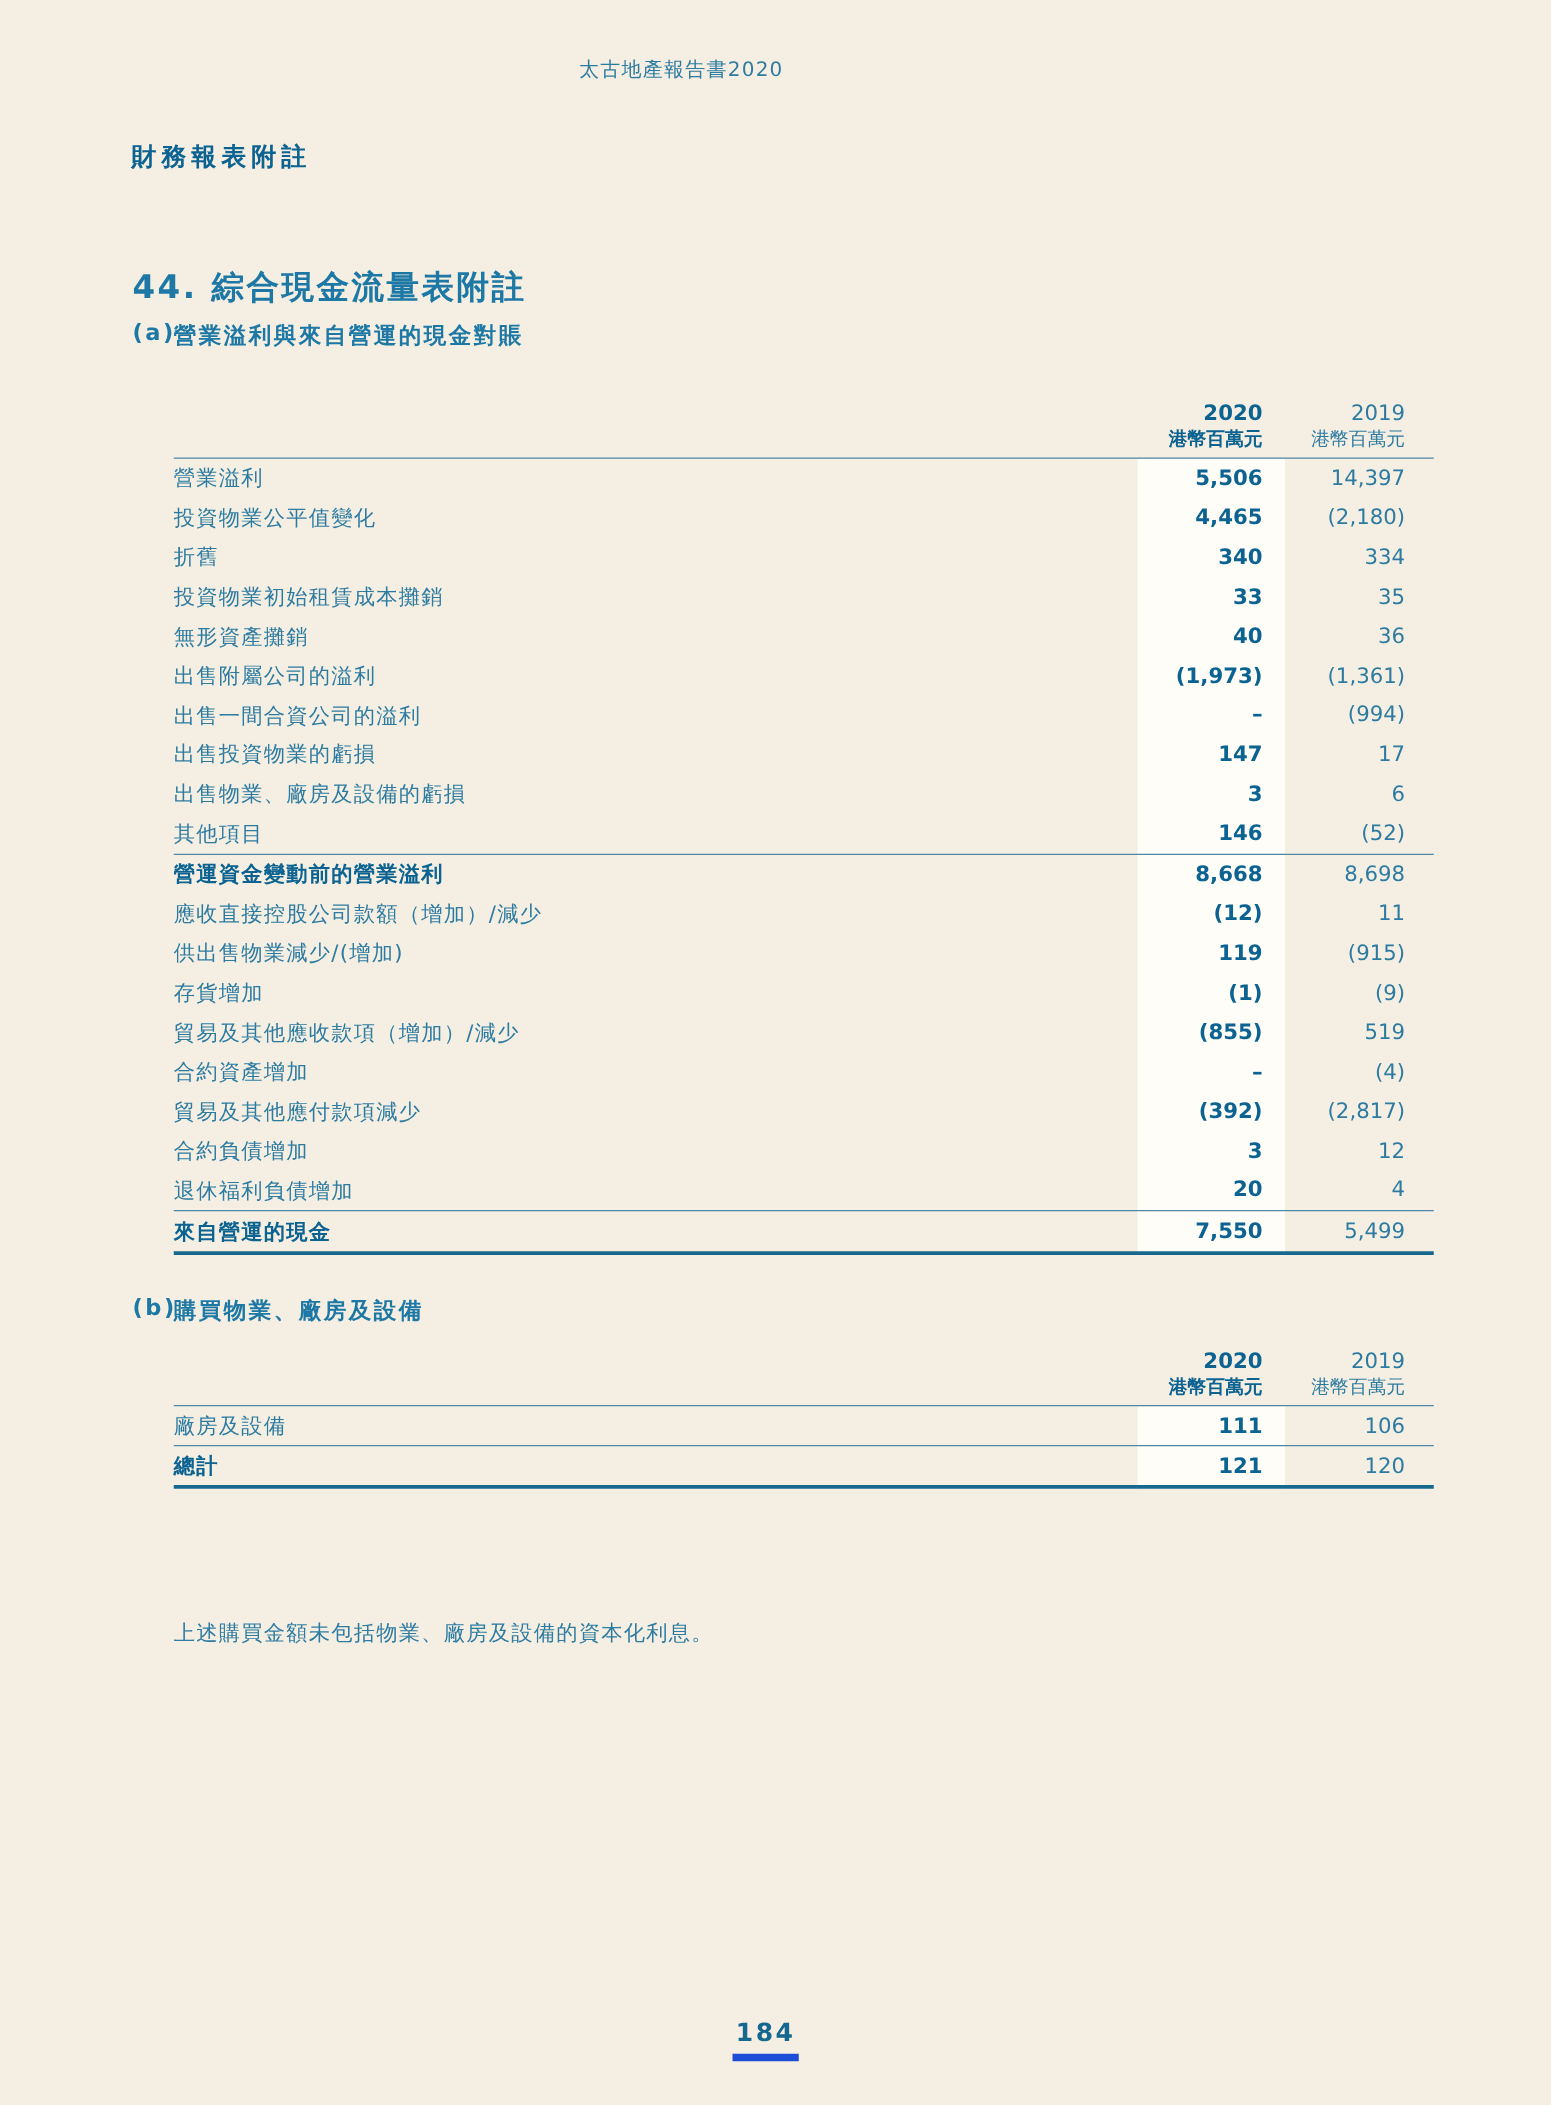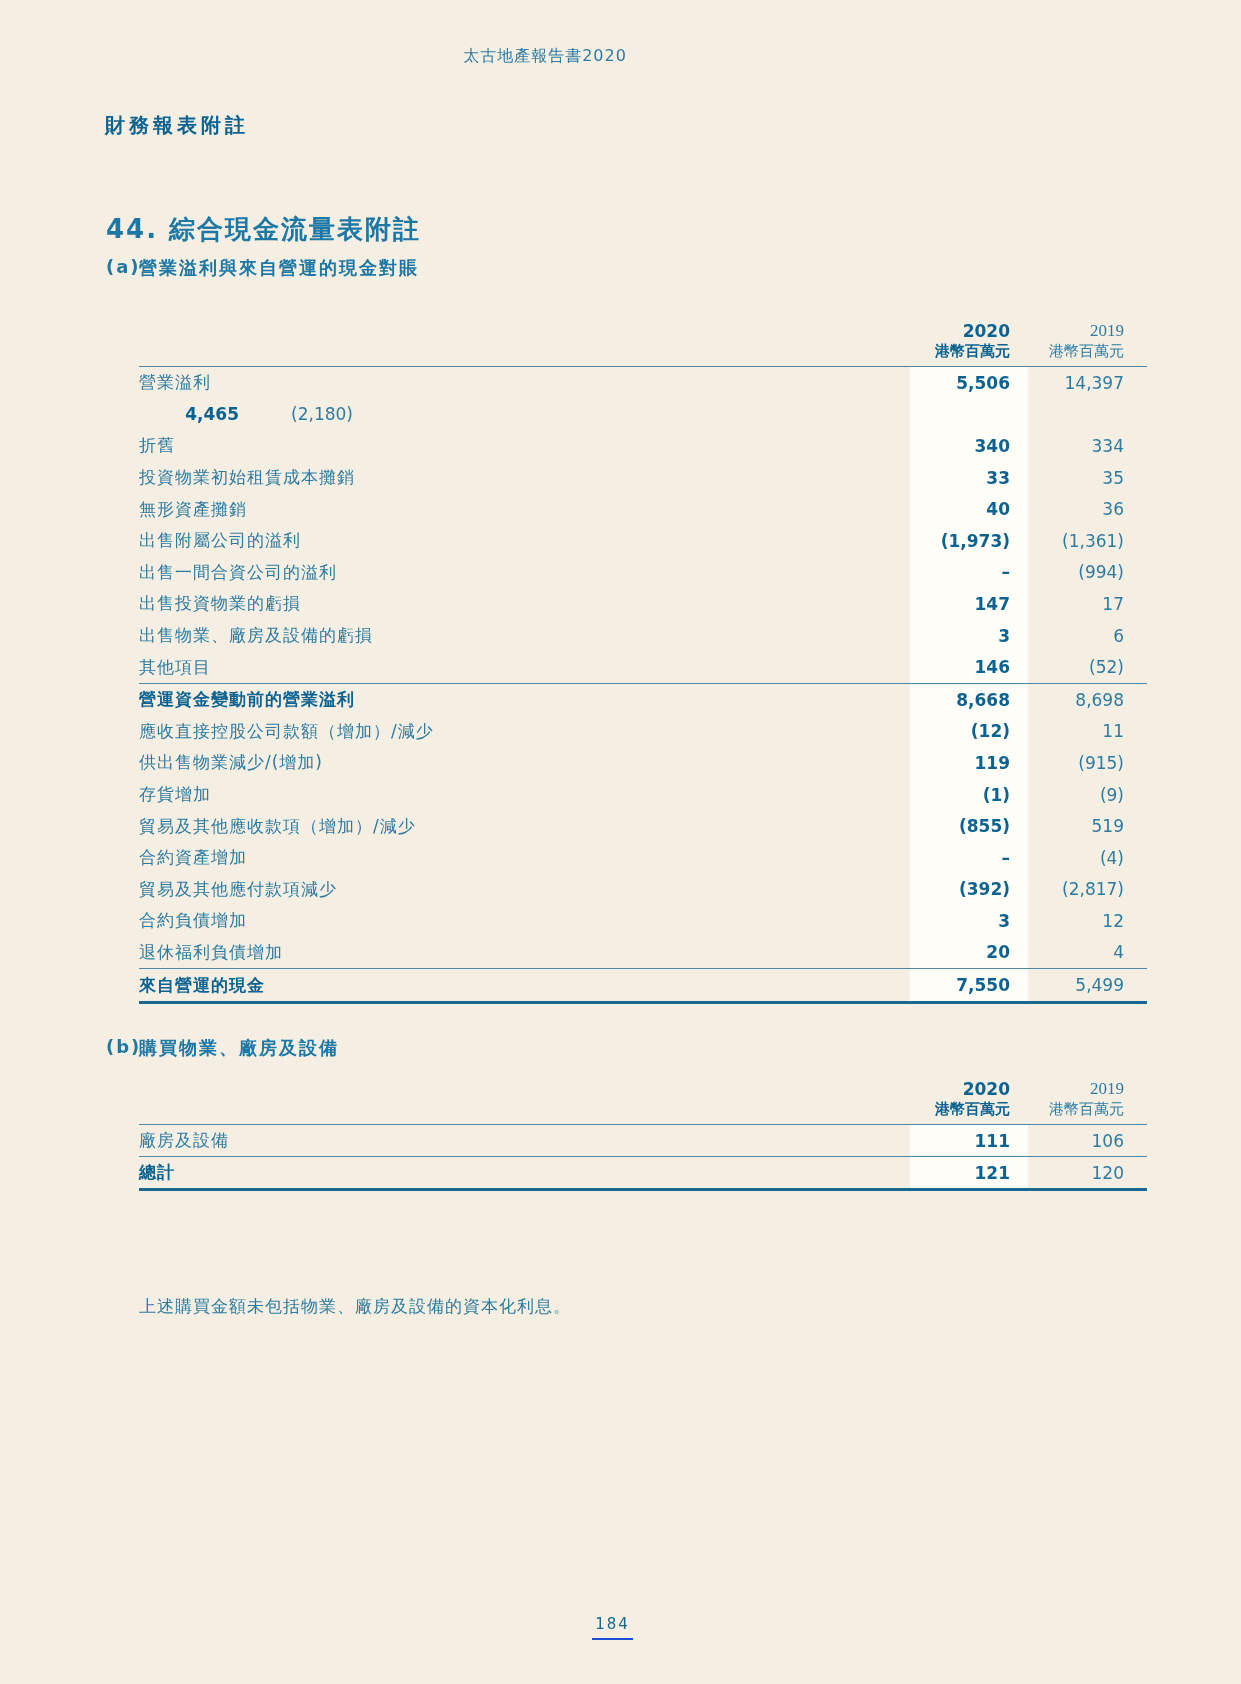--- a/index.html
+++ b/index.html
@@ -50,21 +50,21 @@
     position:absolute;left:139px;width:1008px;
     font-size:17px;
   }
   .table-a{top:320px;}
   .table-b{top:1078px;}
   .thead-row{display:flex;align-items:center;}
   .line-years{height:21px;}
   .line-units{height:20px;font-size:15px;}
   .hspacer{flex:1;}
   .hcell{width:118px;text-align:right;padding-right:18px;}
-  .hcell.h2019{width:119px;padding-right:23px;font-family:Liberation Serif, serif;}
+  .hcell.h2019{width:119px;padding-right:23px;}
   .hd{font-weight:700;color:var(--dark);}
   .thead-rule{margin-top:5px;}
 
   .tbody{position:relative;}
   .band{
     position:absolute;left:771px;top:0;bottom:0;width:118px;
     background:var(--band);z-index:0;
   }
   .trow{
     position:relative;z-index:1;
@@ -84,22 +84,22 @@
     position:absolute;top:1251px;left:139px;
     font-size:17px;letter-spacing:1px;margin-top:44px;
   }
   
   .page-number{
     position:absolute;top:1614px;left:0;width:1225px;
     text-align:center;
   }
   .page-number span{
     display:inline-block;
-    font-size:15px;font-weight:400;letter-spacing:2px;color:#15688f;
-    border-bottom:2px solid #1d4ed8;
+    font-size:20px;font-weight:700;letter-spacing:2px;color:#15688f;
+    border-bottom:6px solid #1d4ed8;
     padding:0 3px 5px 3px;
   }
 </style>
 </head>
 <body>
 
 <div class="page">
 
   <div class="doc-header">太古地產報告書2020</div>
 
@@ -127,20 +127,21 @@
 
     <div class="tbody">
       <div class="band"></div>
 
       <div class="trow">
         <div class="tlabel">營業溢利</div>
         <div class="tval val2020">5,506</div>
         <div class="tval y2019">14,397</div>
       </div>
       <div class="trow">
+        <div class="tlabel">投資物業公平值變化</div>
         <div class="tval val2020">4,465</div>
         <div class="tval y2019">(2,180)</div>
       </div>
       <div class="trow">
         <div class="tlabel">折舊</div>
         <div class="tval val2020">340</div>
         <div class="tval y2019">334</div>
       </div>
       <div class="trow">
         <div class="tlabel">投資物業初始租賃成本攤銷</div>

